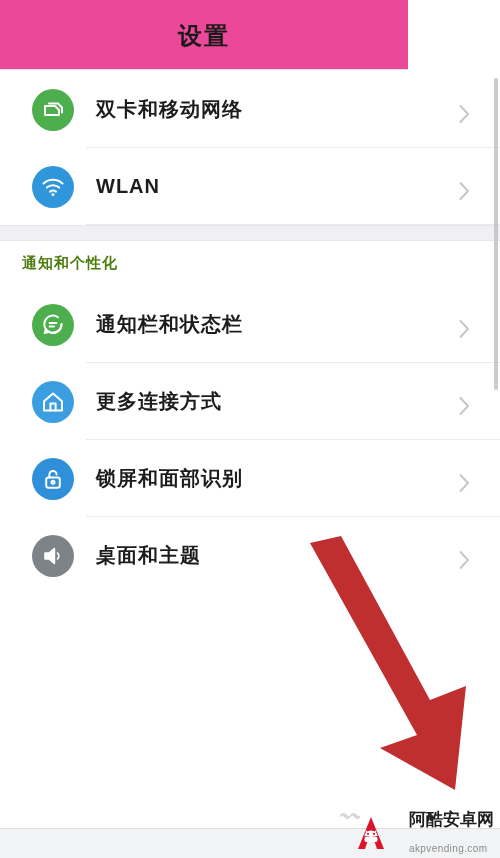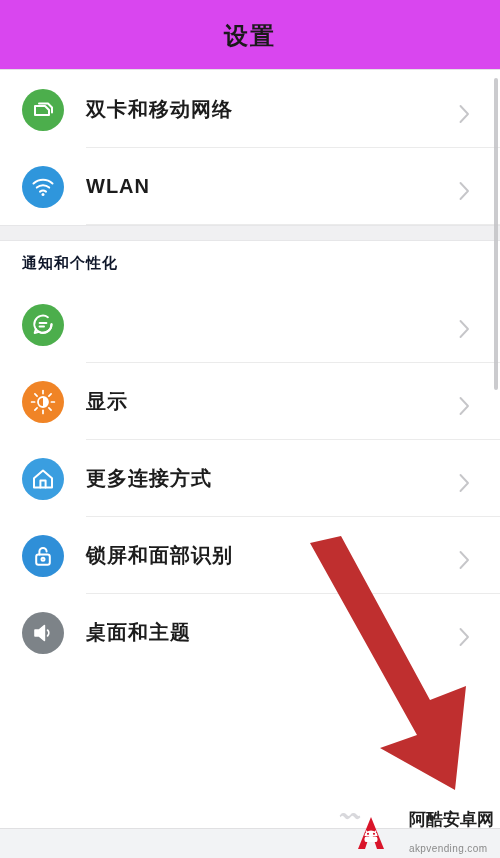--- a/index.html
+++ b/index.html
@@ -15,23 +15,23 @@
     width: 500px;
     height: 858px;
     overflow: hidden;
     background: #ffffff;
   }
 
   
   .header {
     position: absolute;
     left: 0; top: 0;
-    width: 500px;
+    width: 408px;
     height: 70px;
-    background: #d946ef;
+    background: #ec4899;
     border-bottom: 1px solid #e2e2e4;
     box-sizing: border-box;
   }
   .header-title {
     position: absolute;
     left: 0; right: 0;
     top: 20px;
     text-align: center;
     font-size: 24px;
     font-weight: 700;
@@ -57,30 +57,30 @@
     height: 45px;
     background: #ffffff;
     display: flex;
     align-items: center;
     padding-left: 22px;
     box-sizing: border-box;
   }
   .group-header .gh-text {
     font-size: 15px;
     font-weight: 700;
-    color: #0f172a;
+    color: #4d7c0f;
     letter-spacing: 1px;
   }
   .row {
     position: relative;
     height: 77px;
     background: #ffffff;
     display: flex;
     align-items: center;
-    padding-left: 22px;
+    padding-left: 32px;
     box-sizing: border-box;
   }
   .row .divider {
     position: absolute;
     left: 86px;
     right: 0;
     bottom: 0;
     height: 1px;
     background: #ebebeb;
   }
@@ -226,45 +226,21 @@
       </div>
       <div class="row">
         <div class="icon-wrap" style="background:#4cae4c">
           <svg width="26" height="26" viewBox="0 0 26 26">
             <path d="M21.5 12.2 a8.6 8.6 0 1 1 -3.6 -7 " stroke="#ffffff" fill="none" stroke-width="2" stroke-linecap="round" stroke-linejoin="round"></path>
             <path d="M21.5 12.2 a8.6 8.6 0 0 1 -12.6 7.6 l-4.2 1.2 1.2 -3.9" stroke="#ffffff" fill="none" stroke-width="2" stroke-linecap="round" stroke-linejoin="round"></path>
             <line x1="9.6" y1="11" x2="16.4" y2="11" stroke="#ffffff" fill="none" stroke-width="2" stroke-linecap="round" stroke-linejoin="round"></line>
             <line x1="9.6" y1="14.6" x2="14" y2="14.6" stroke="#ffffff" fill="none" stroke-width="2" stroke-linecap="round" stroke-linejoin="round"></line>
           </svg>
         </div>
-       <div class="chevron">
-          <svg width="13" height="20" viewBox="0 0 13 20">
-            <path d="M2.5 2 L10 10 L2.5 18" fill="none" stroke="#c6c6c9" stroke-width="1.9" stroke-linecap="round" stroke-linejoin="round"></path>
-          </svg>
-        </div>
-       <div class="divider"></div>
-      </div>
-      <div class="row">
-        <div class="icon-wrap" style="background:#f08426">
-          <svg width="26" height="26" viewBox="0 0 26 26">
-        <circle cx="13" cy="13" r="5" fill="none" stroke="#ffffff" stroke-width="1.8"></circle>
-        <path d="M13 8 a5 5 0 0 1 0 10 z" fill="#ffffff"></path>
-        <g stroke="#ffffff" stroke-width="1.7" stroke-linecap="round">
-          <line x1="13" y1="1.6" x2="13" y2="4.6"></line>
-          <line x1="13" y1="21.4" x2="13" y2="24.4"></line>
-          <line x1="1.6" y1="13" x2="4.6" y2="13"></line>
-          <line x1="21.4" y1="13" x2="24.4" y2="13"></line>
-          <line x1="4.9" y1="4.9" x2="7.1" y2="7.1"></line>
-          <line x1="18.9" y1="18.9" x2="21.1" y2="21.1"></line>
-          <line x1="21.1" y1="4.9" x2="18.9" y2="7.1"></line>
-          <line x1="7.1" y1="18.9" x2="4.9" y2="21.1"></line>
-        </g>
-          </svg>
-        </div>
-       <div class="row-label">显示</div>
+       <div class="row-label">通知栏和状态栏</div>
        <div class="chevron">
           <svg width="13" height="20" viewBox="0 0 13 20">
             <path d="M2.5 2 L10 10 L2.5 18" fill="none" stroke="#c6c6c9" stroke-width="1.9" stroke-linecap="round" stroke-linejoin="round"></path>
           </svg>
         </div>
        <div class="divider"></div>
       </div>
       <div class="row">
         <div class="icon-wrap" style="background:#3a9ee0">
           <svg width="26" height="26" viewBox="0 0 26 26">

